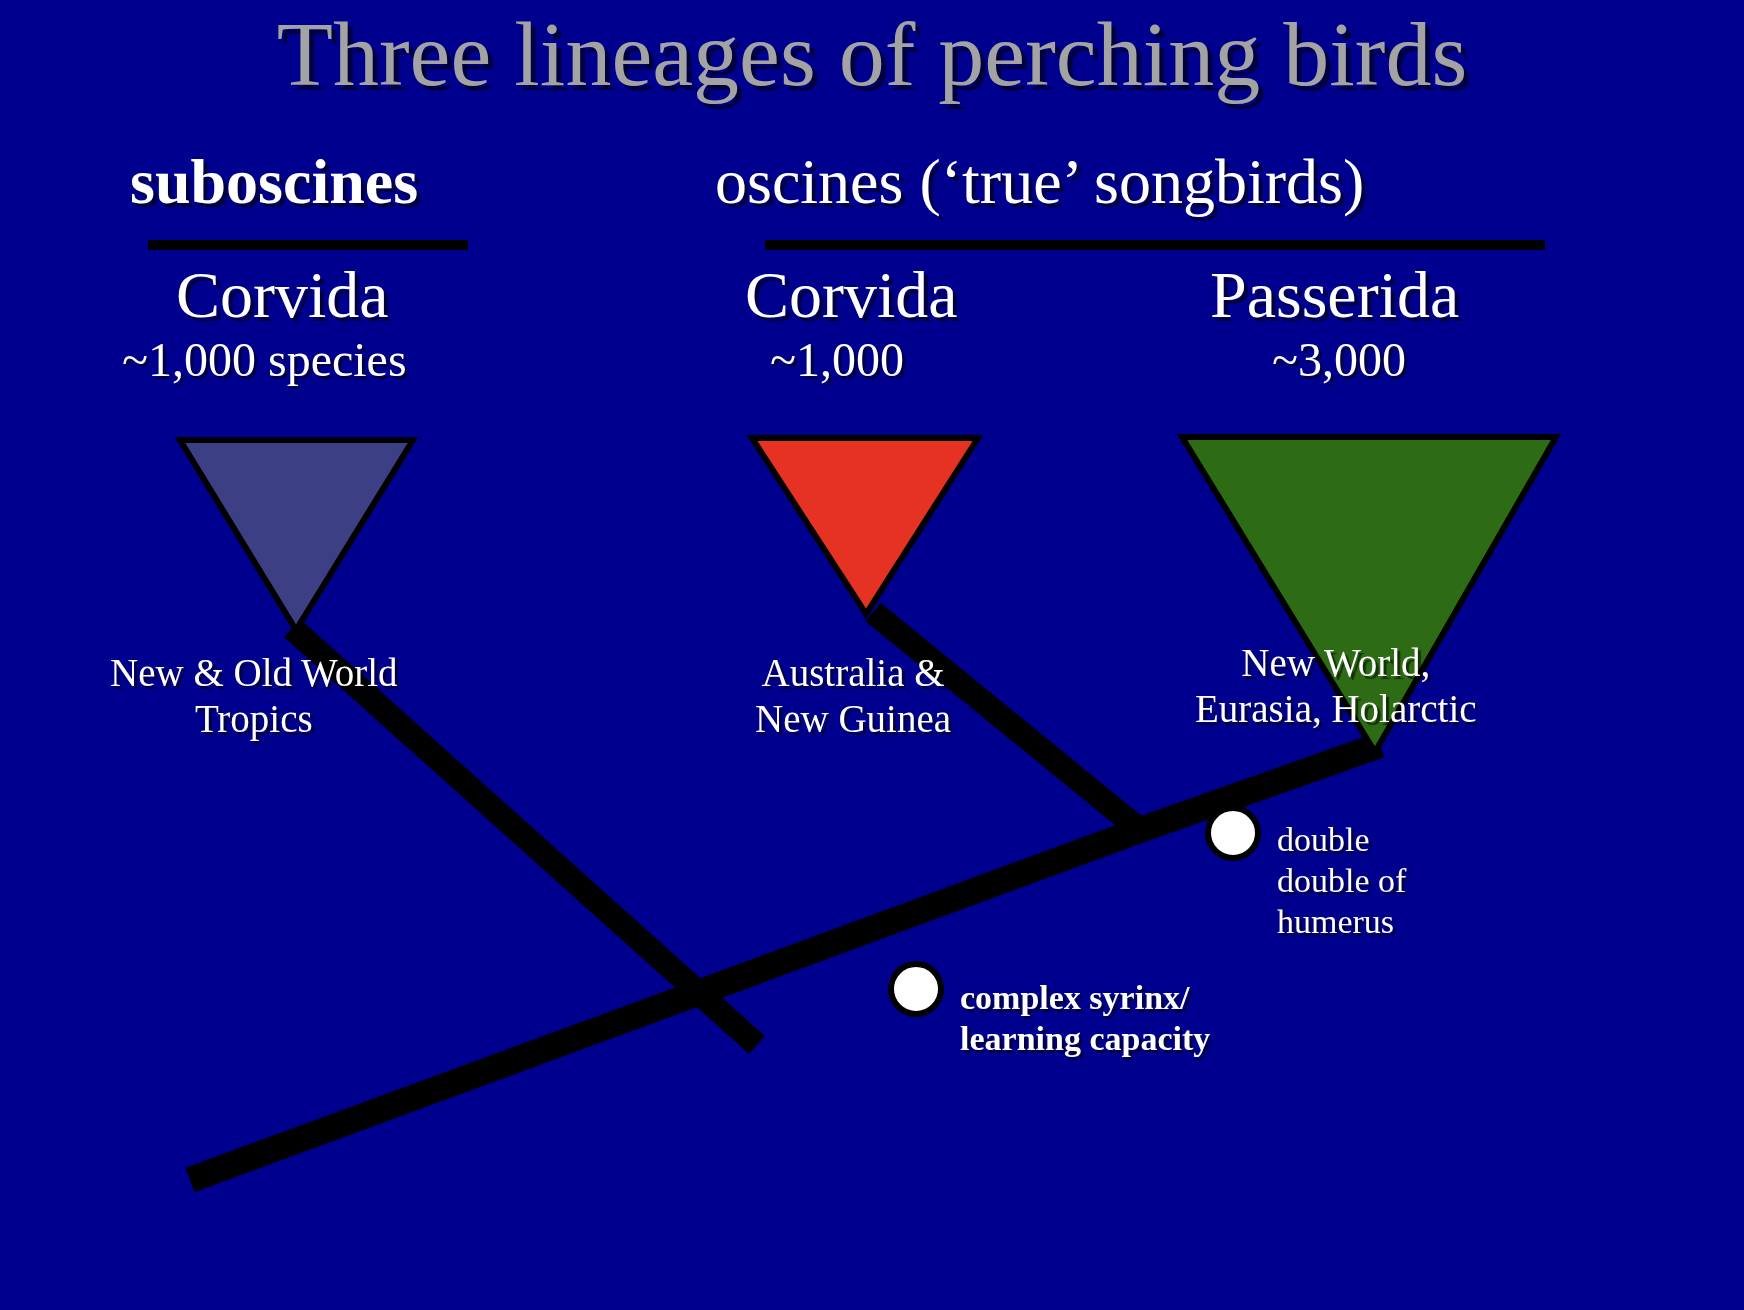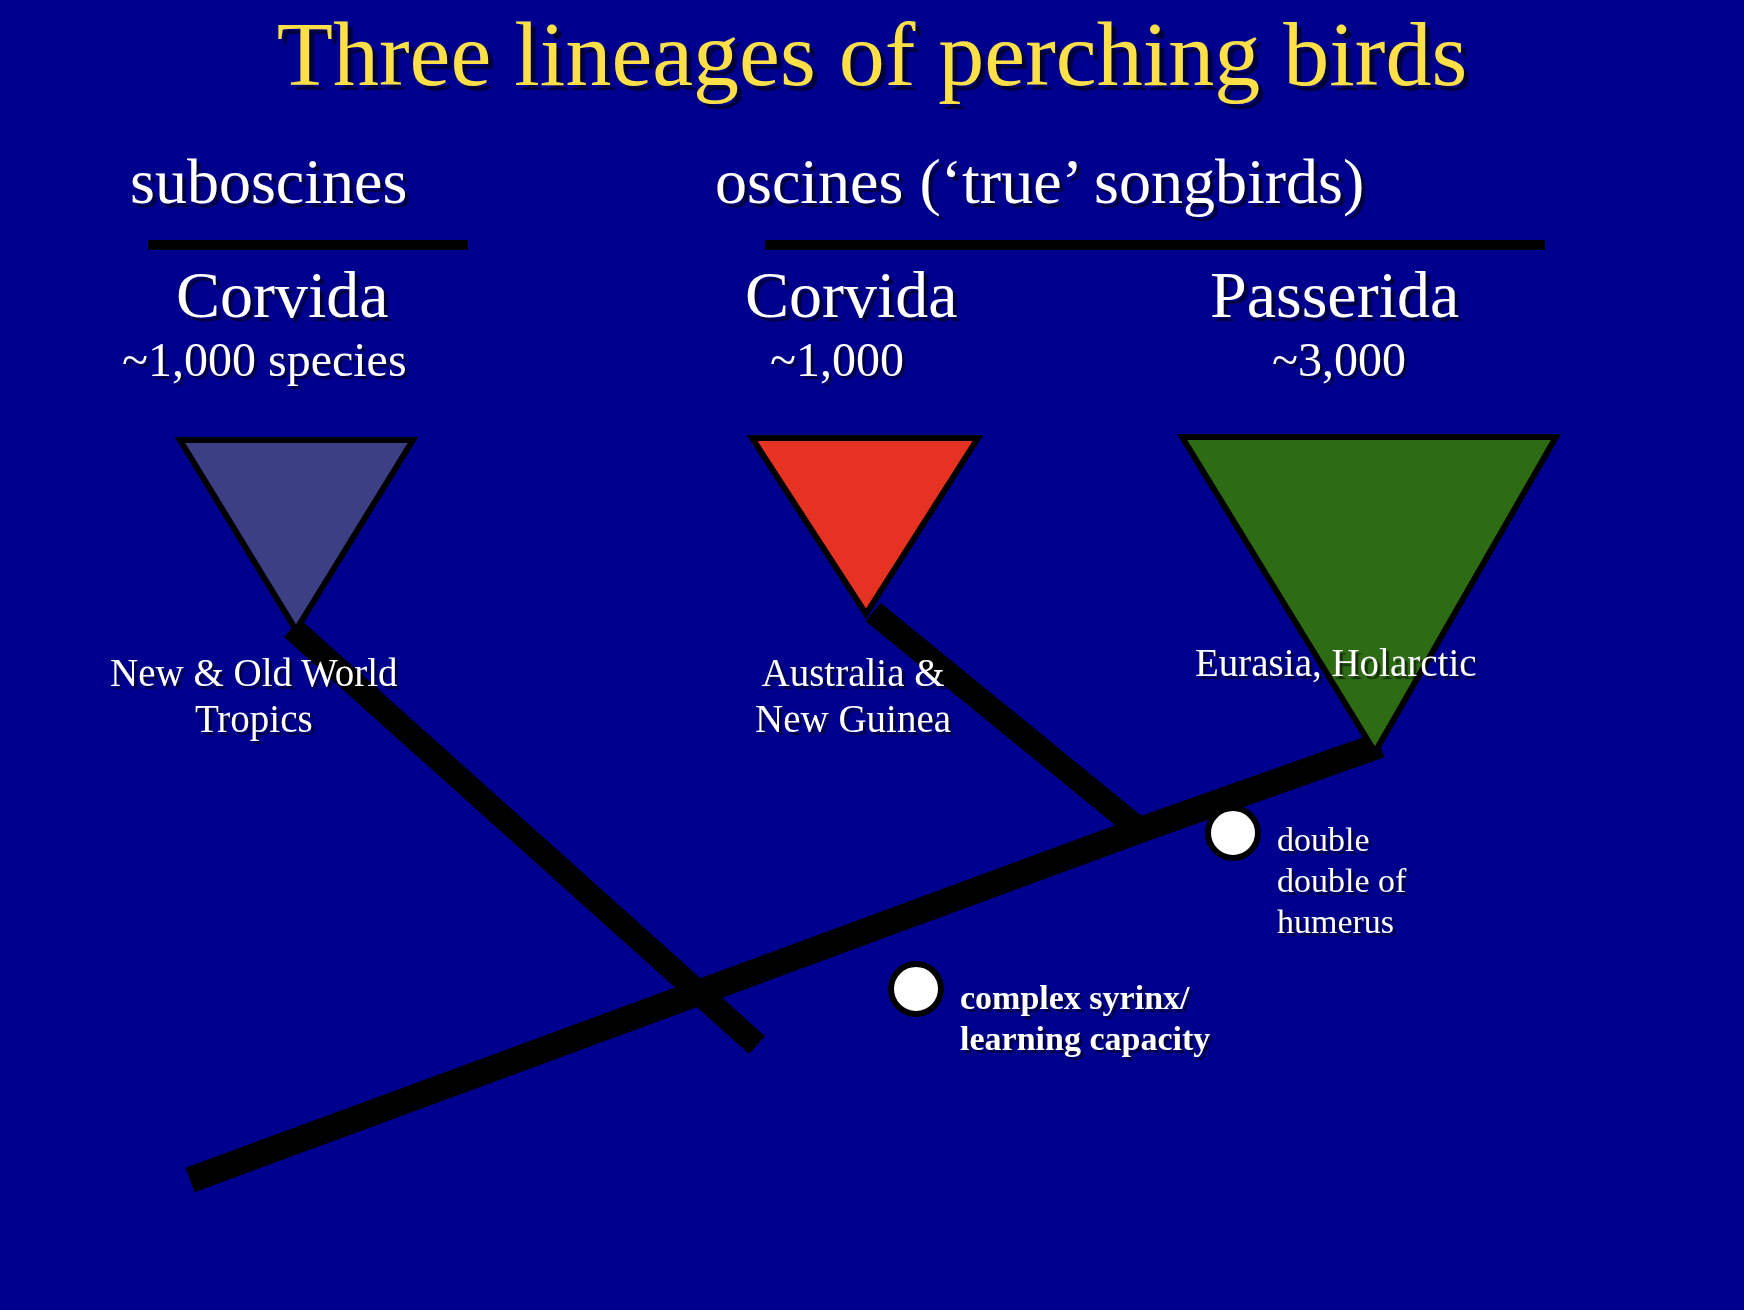--- a/index.html
+++ b/index.html
@@ -18,35 +18,35 @@
 
   
   .title {
     position: absolute;
     left: 0;
     top: 6px;
     width: 1744px;
     text-align: center;
     font-size: 92px;
     line-height: 1.05;
-    color: #fde047;
+    color: #a3a3a3;
     text-shadow: 5px 5px 1px rgba(0,0,0,0.55);
     white-space: nowrap;
   }
 
   
   .group-head {
     position: absolute;
     color: #ffffff;
     font-size: 64px;
     line-height: 1.0;
     white-space: nowrap;
     text-shadow: 4px 4px 1px rgba(0,0,0,0.55);
   }
-  .group-suboscines { left: 130px;  top: 150px; }
+  .group-suboscines { left: 130px;  top: 150px; font-weight: bold; }
   .group-oscines    { left: 715px;  top: 150px; }
 
   .rule {
     position: absolute;
     height: 10px;
     background: #000000;
   }
   .rule-suboscines { left: 148px; top: 240px; width: 320px; }
   .rule-oscines    { left: 765px; top: 240px; width: 780px; }
 
@@ -155,20 +155,21 @@
     <div>New &amp; Old World</div>
     <div>Tropics</div>
   </div>
 
   <div class="region region-corvida">
     <div>Australia &amp;</div>
     <div>New Guinea</div>
   </div>
 
   <div class="region region-passerida">
+    <div>New World,</div>
     <div>Eurasia, Holarctic</div>
   </div>
 
   <div class="node-label label-humerus">
     <div>double</div>
     <div>double of</div>
     <div>humerus</div>
   </div>
 
   <div class="node-label label-syrinx">

